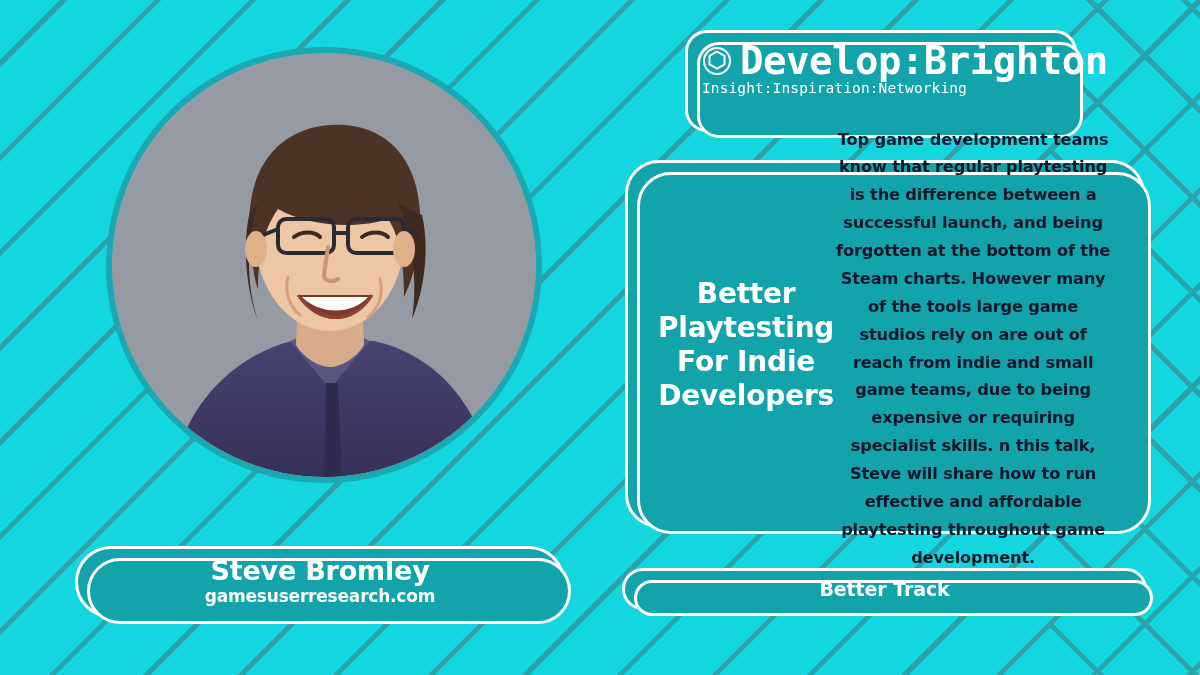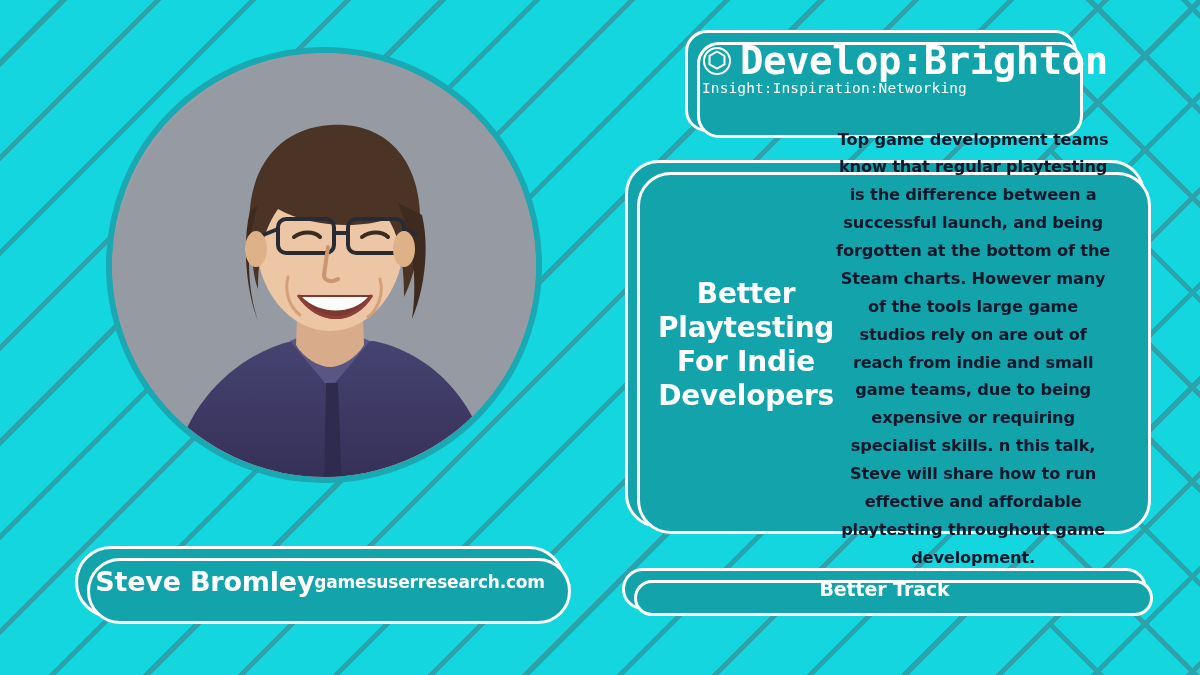--- a/index.html
+++ b/index.html
@@ -166,21 +166,21 @@
   }
 
   
   #speaker-plate {
     left: 75px;
     top: 546px;
     width: 490px;
     height: 72px;
     border-radius: 36px;
     display: flex;
-    flex-direction: row;
+    flex-direction: column;
     align-items: center;
     justify-content: center;
     z-index: 3;
   }
   #speaker-name {
     color: #FFFFFF;
     font-family: "DejaVu Sans", sans-serif;
     font-weight: bold;
     font-size: 27px;
     line-height: 1.05;

